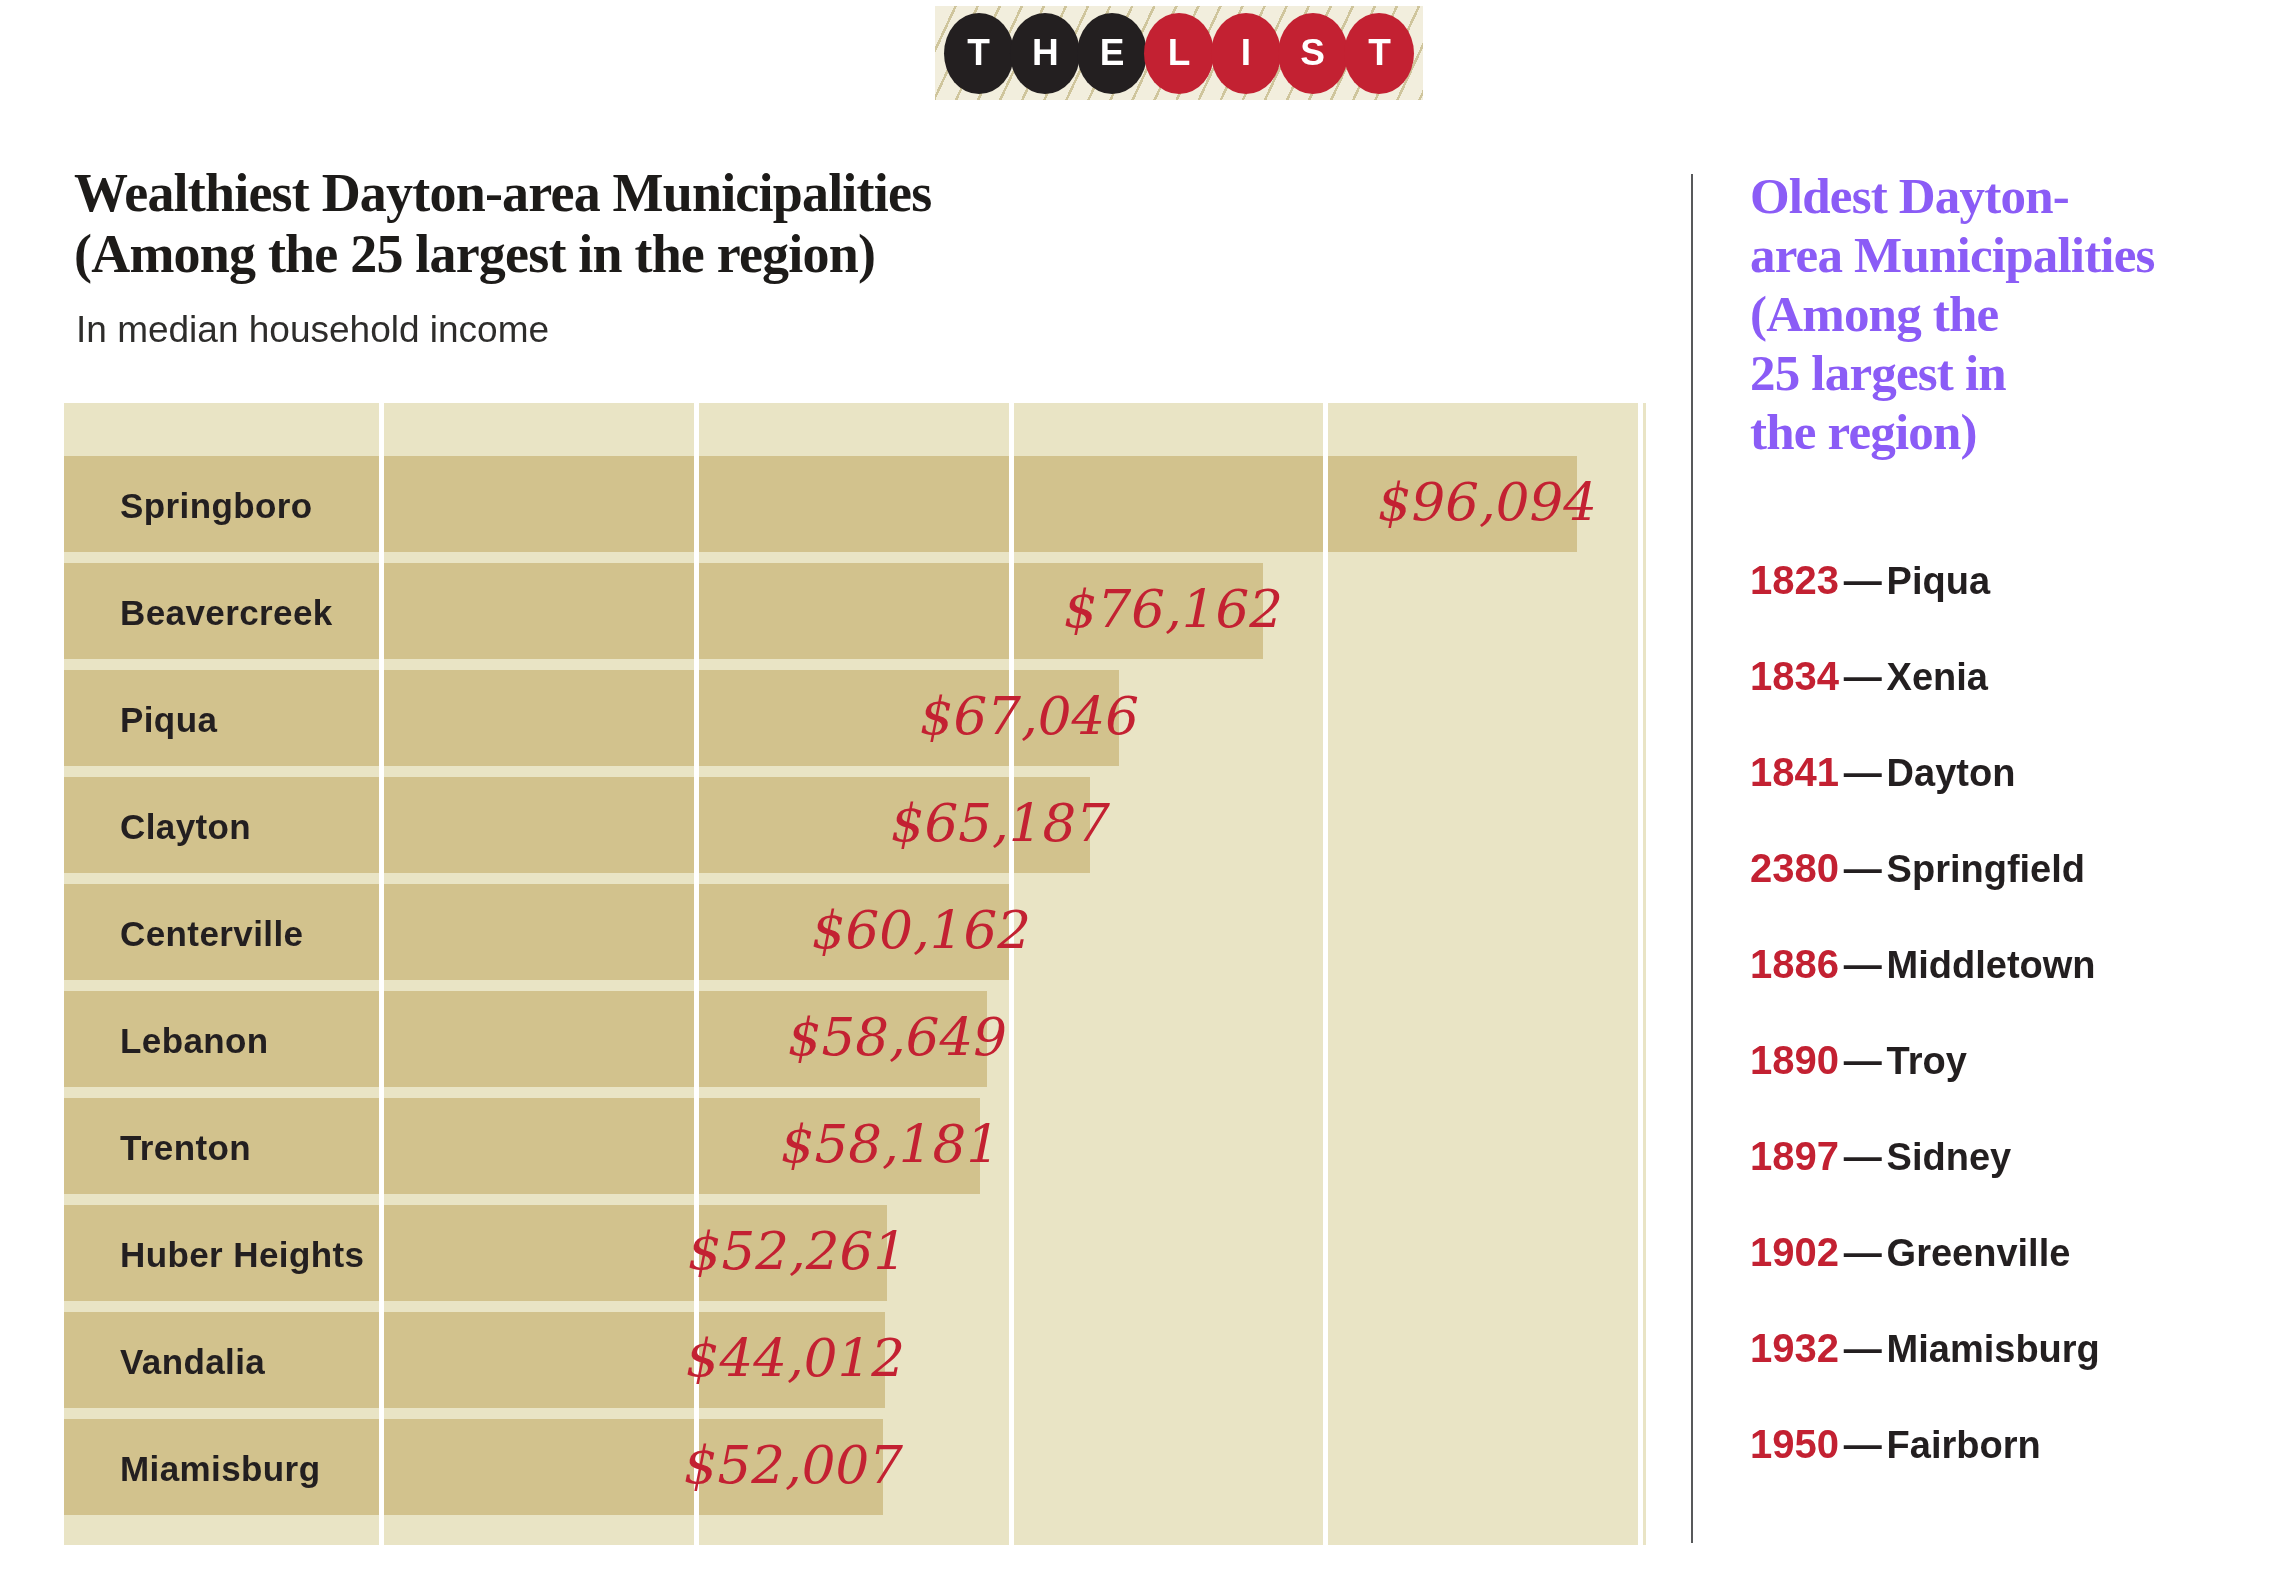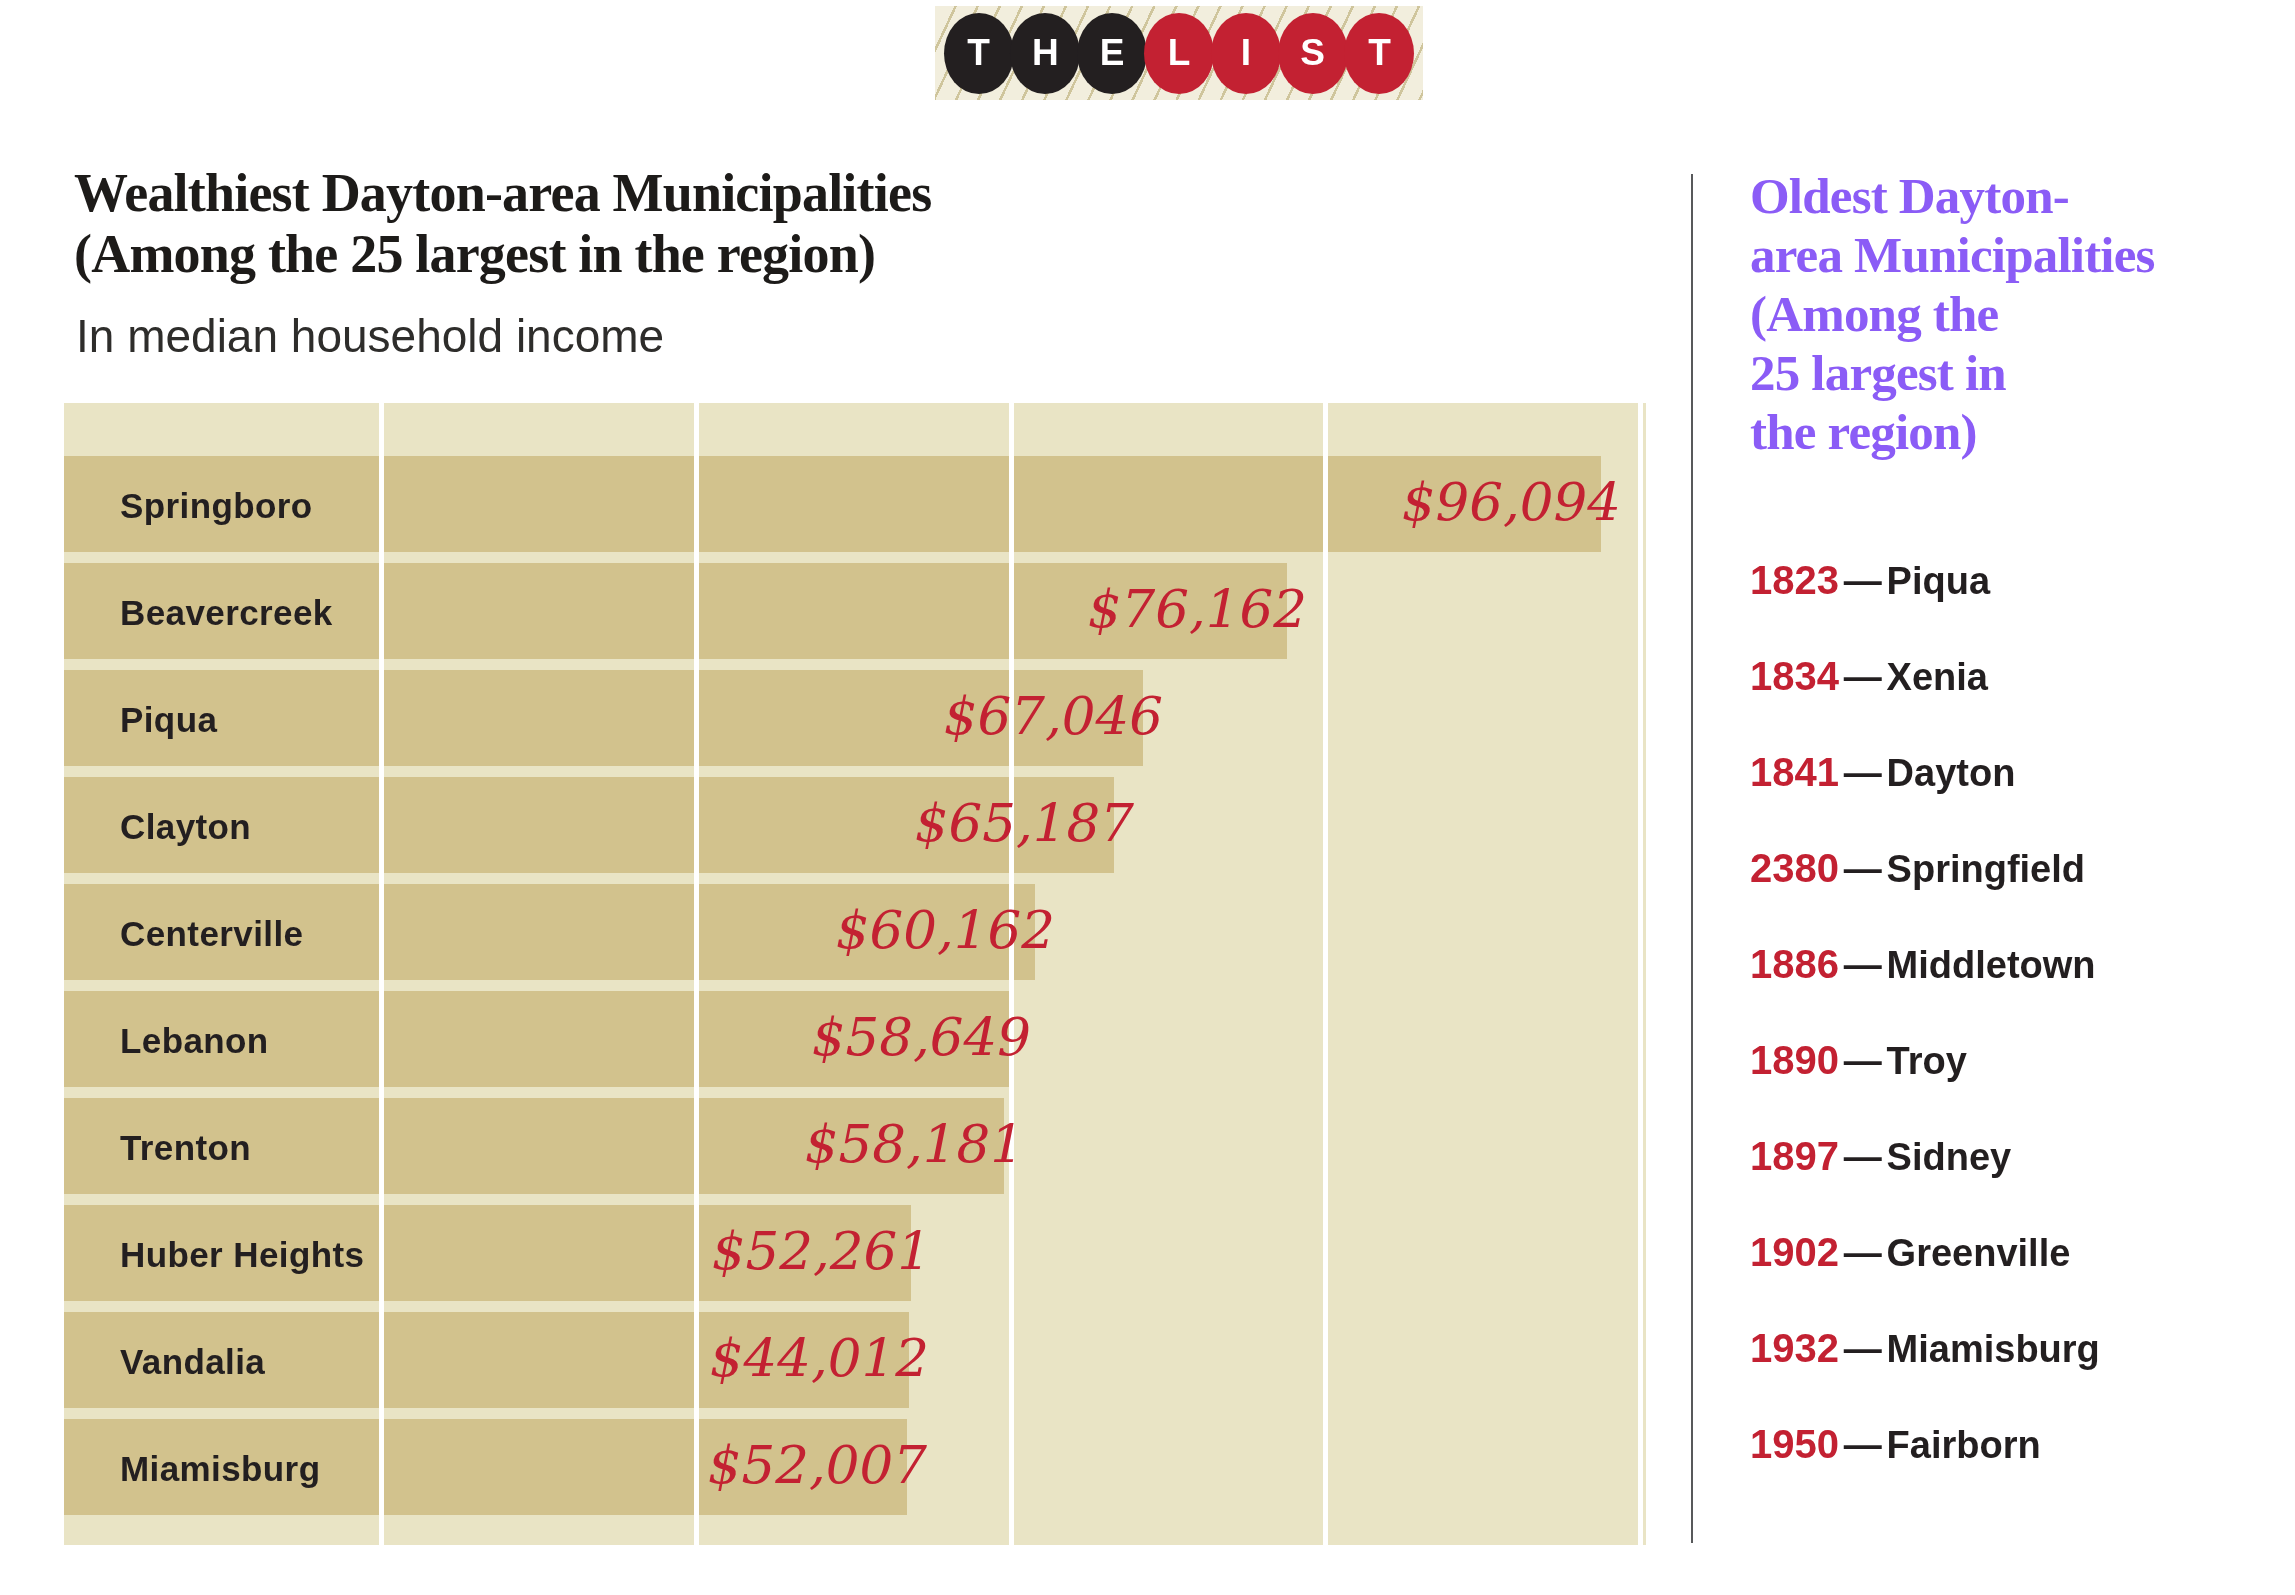--- a/index.html
+++ b/index.html
@@ -29,34 +29,33 @@
   }
   
   .chart-title{
     position:absolute;left:74px;top:163px;width:1196px;
     font-family:"Liberation Serif", serif;
     font-weight:700;color:#1d1b19;
     font-size:54px;line-height:61px;letter-spacing:-0.8px;
   }
   .chart-subtitle{
     position:absolute;left:76px;top:309px;
-    font-size:46px;color:#2e2d2b;font-weight:400;
+    font-size:37px;color:#2e2d2b;font-weight:400;
   }
   .chart-area{
     position:absolute;left:64px;top:403px;width:1582px;height:1142px;
     background:#e9e4c5;
   }
   .rows{
     position:absolute;left:0;top:53px;width:100%;
   }
   .bar-row{height:96px;margin-bottom:11px;position:relative;}
   .bar{
     position:absolute;left:0;top:0;height:96px;
     background:#d2c28d;
-    padding-left:24px;
   }
   .bar-label{
     position:absolute;left:56px;top:50%;transform:translateY(-46%);
     font-size:35px;font-weight:700;color:#231f20;letter-spacing:0.4px;
     white-space:nowrap;z-index:3;
   }
   .bar-value{
     position:absolute;right:-20px;top:50%;transform:translateY(-54%);
     font-family:"DejaVu Serif", serif;font-style:italic;font-weight:400;
     font-size:53px;color:#c32132;white-space:nowrap;z-index:3;

